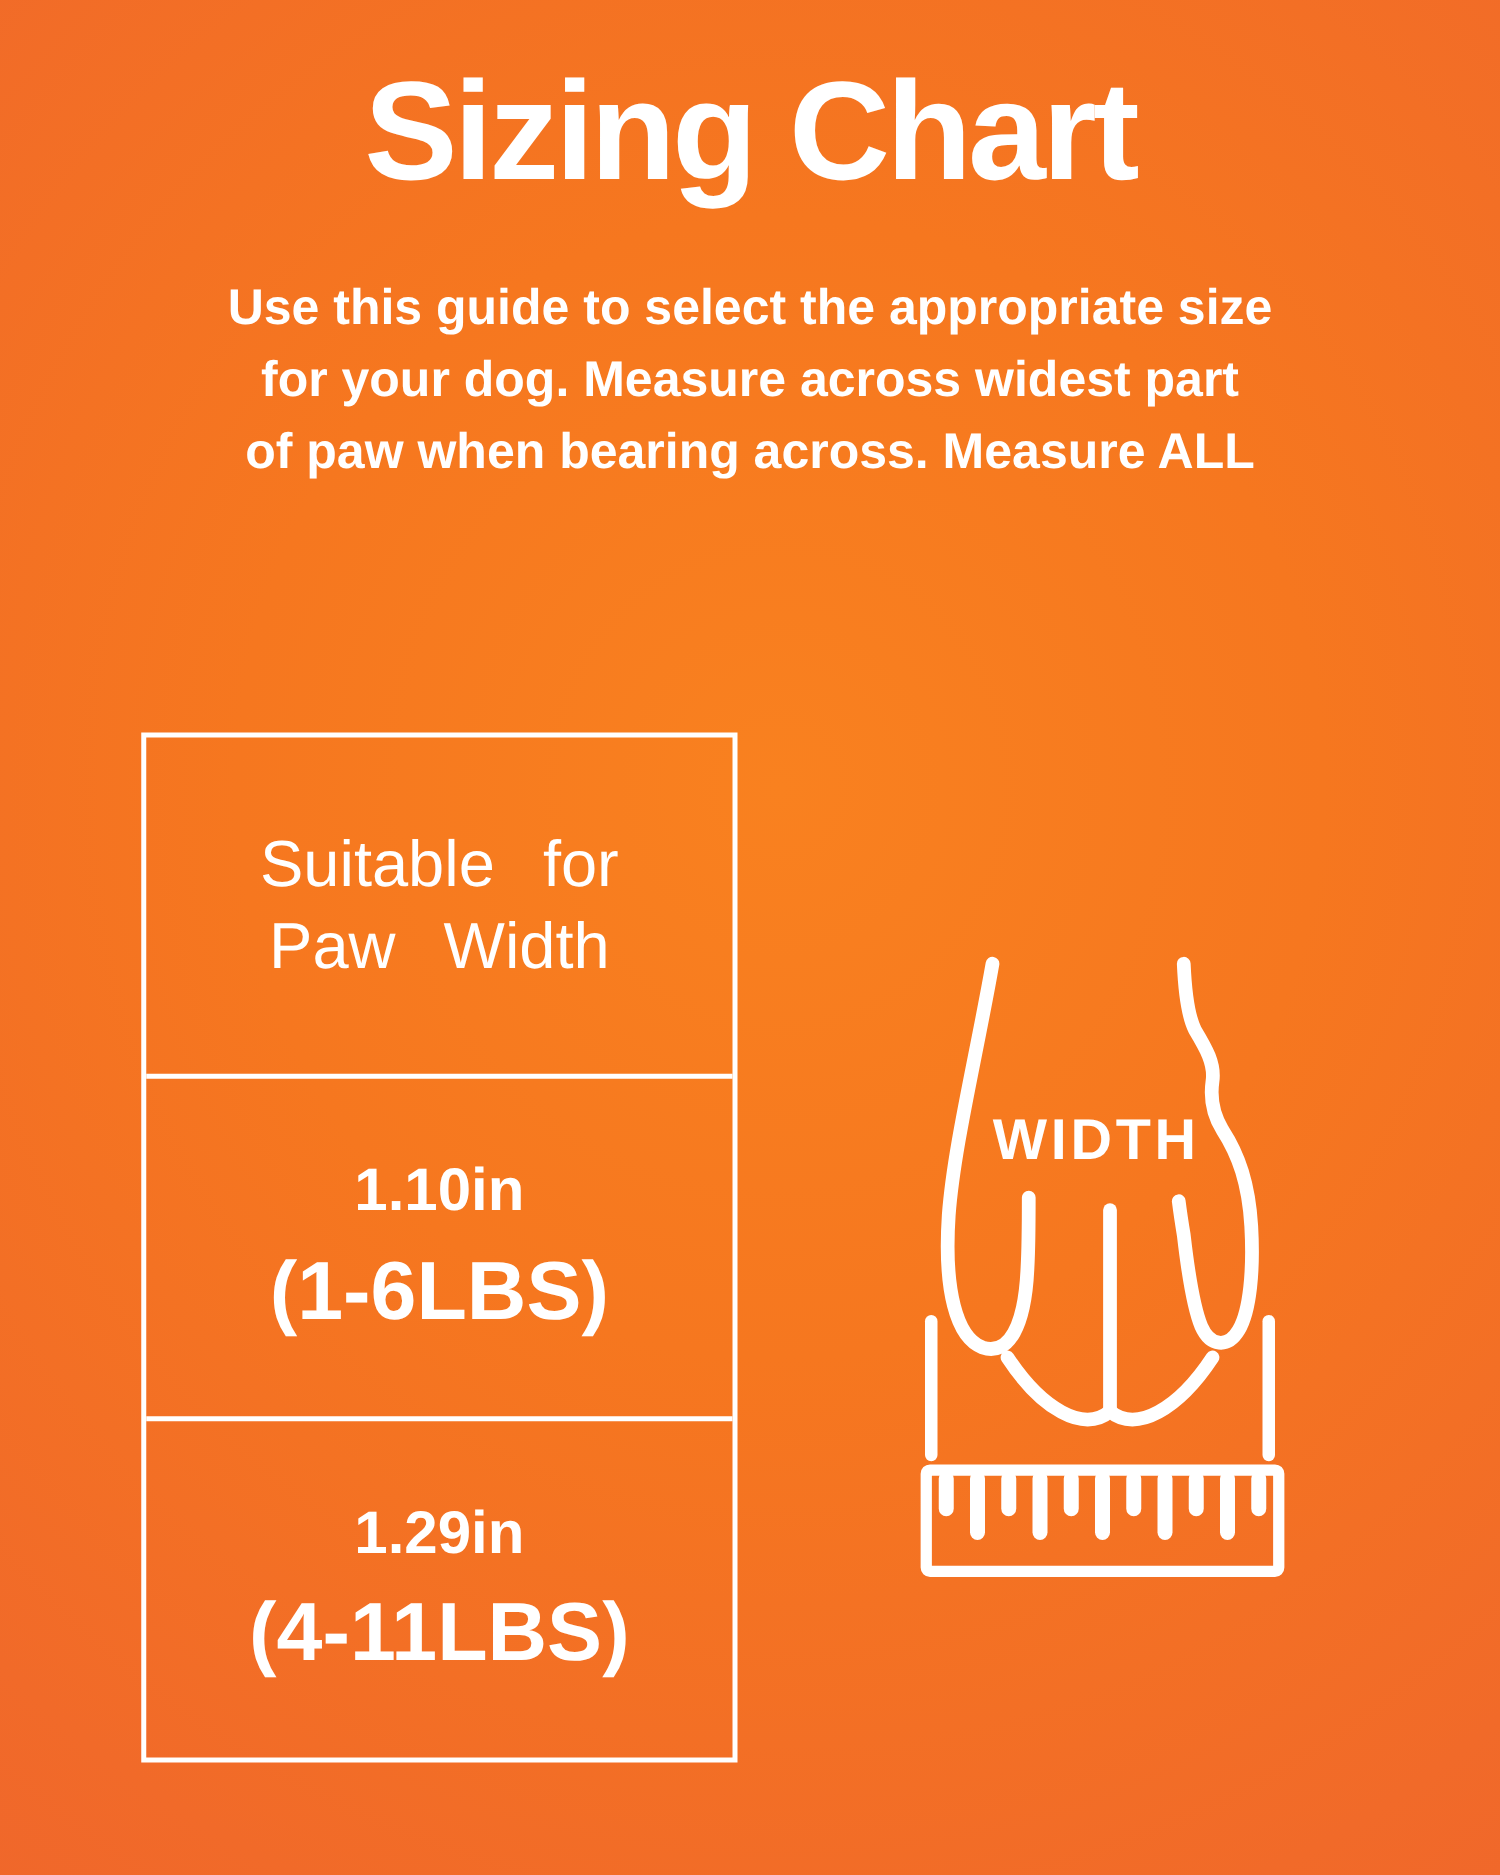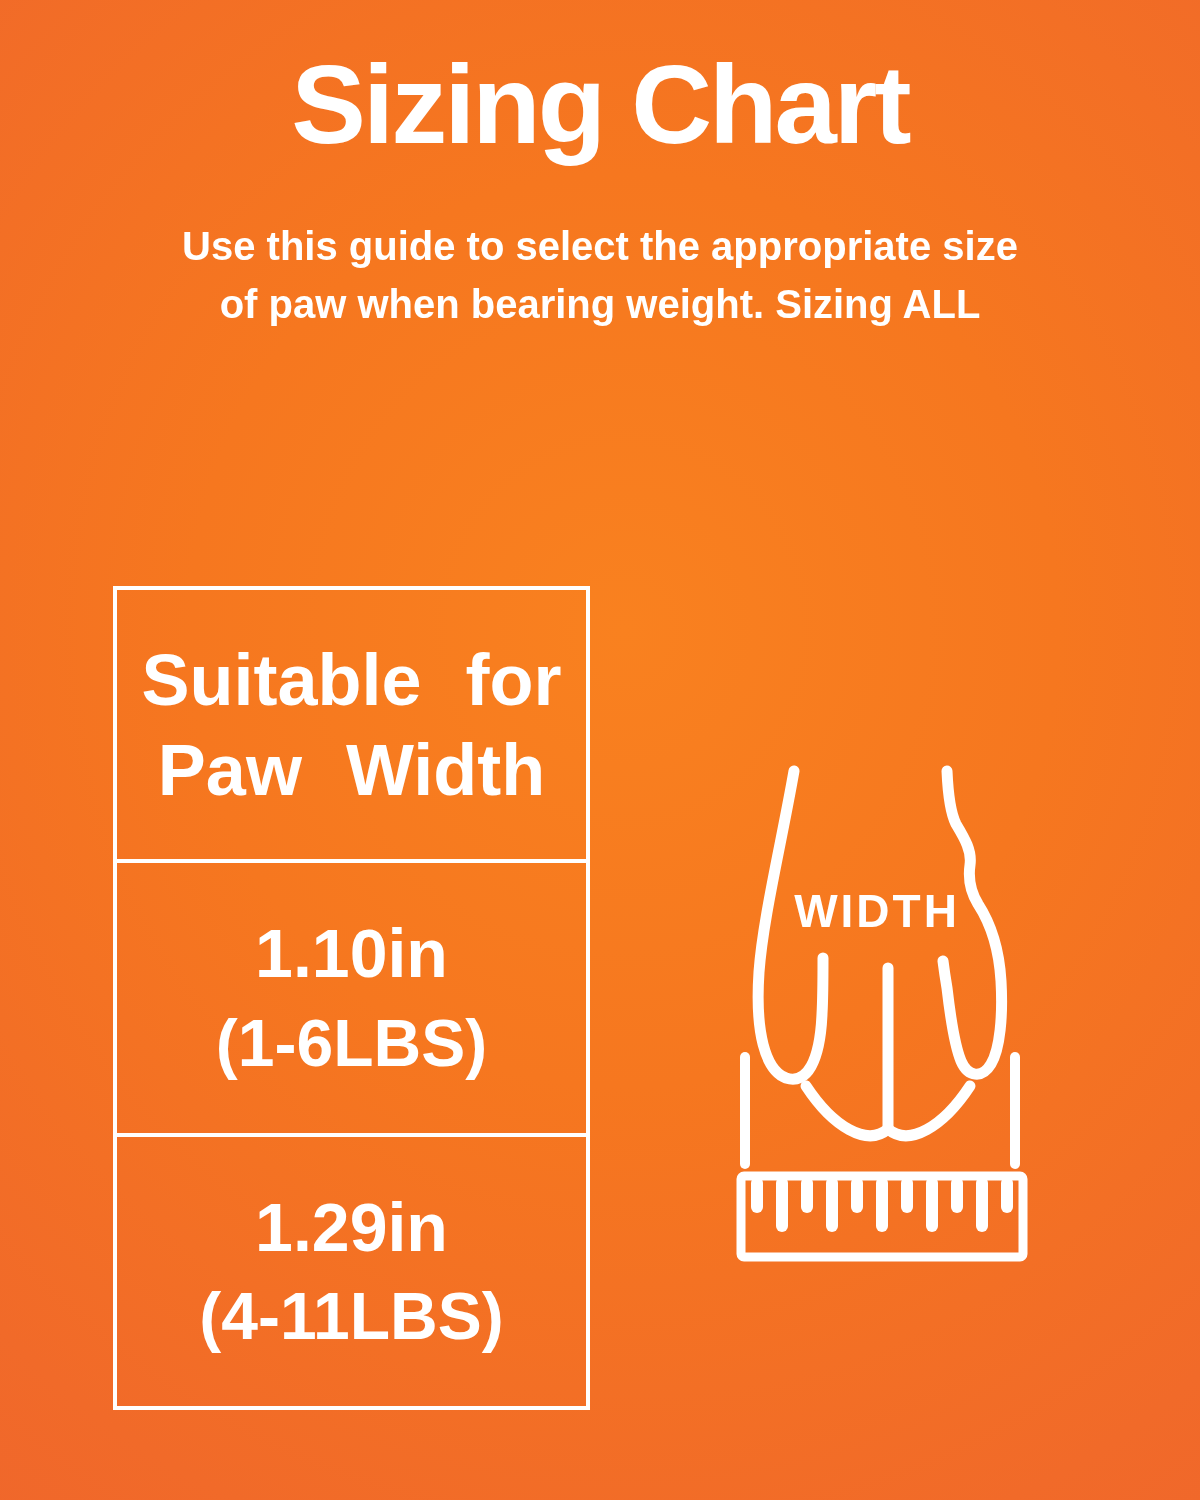--- a/index.html
+++ b/index.html
@@ -32,43 +32,44 @@
     display:flex;flex-direction:column;
   }
   .size-table .cell{
     flex:1 1 0;
     display:flex;flex-direction:column;align-items:center;justify-content:center;
     border-top:4px solid #ffffff;
     text-align:center;
   }
   .size-table .cell:first-child{border-top:none;}
   .hdr-line{
-    font-size:72px;font-weight:700;line-height:1.25;
+    font-size:52px;font-weight:400;line-height:1.25;
     word-spacing:24px;letter-spacing:0px;
   }
-  .cell .paw-width{font-size:68px;font-weight:700;line-height:1.1;}
+  .cell .paw-width{font-size:48px;font-weight:700;line-height:1.1;}
   .cell .weight{font-size:66px;font-weight:700;line-height:1.1;margin-top:16px;}
   .paw-svg{position:absolute;left:700px;top:740px;width:340px;height:560px;}
   .paw-svg *{vector-effect:none;}
   .width-label{
     font-family:"Liberation Sans", sans-serif;
     font-size:46px;font-weight:700;letter-spacing:3px;
     fill:#ffffff;
   }
 </style>
 </head>
 <body>
 
 <div class="canvas">
 
   <h1 class="title">Sizing Chart</h1>
 
   <div class="intro">
     <div>Use this guide to select the appropriate size</div>
-    <div>of paw when bearing weight. Sizing ALL</div>
+    <div>for your dog. Measure across widest part</div>
+    <div>of paw when bearing across. Measure ALL</div>
   </div>
 
   <div class="size-table">
     <div class="cell">
       <div class="hdr-line">Suitable for</div>
       <div class="hdr-line">Paw Width</div>
     </div>
     <div class="cell">
       <div class="paw-width">1.10in</div>
       <div class="weight">(1-6LBS)</div>

